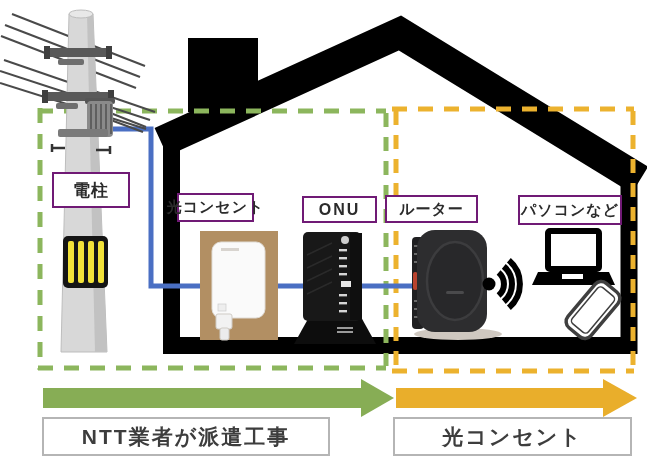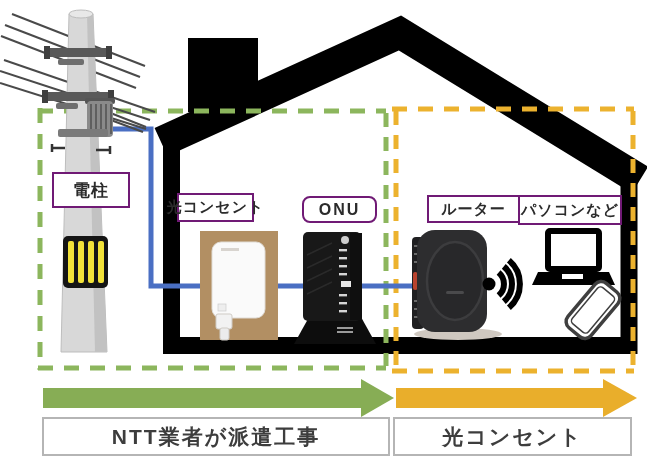--- a/index.html
+++ b/index.html
@@ -191,23 +191,23 @@
     <g>
       <rect x="396" y="388" width="207" height="20" fill="#e9ae2b"></rect>
       <polygon points="603,379 637,398 603,417" fill="#e9ae2b"></polygon>
     </g>
   </svg>
 
   <div class="label-box" style="left:52px;top:172px;width:78px;height:36px;font-size:17px;">電柱</div>
 
   <div class="label-box" style="left:177px;top:193px;width:77px;height:29px;font-size:15px;">光コンセント</div>
 
-  <div class="label-box" style="left:302px;top:196px;width:75px;height:27px;font-size:16px;letter-spacing:2px;border-radius:8px;">ONU</div>
-
-  <div class="label-box" style="left:427px;top:195px;width:93px;height:28px;font-size:15px;">ルーター</div>
+  <div class="label-box" style="left:302px;top:196px;width:75px;height:27px;font-size:16px;letter-spacing:2px;">ONU</div>
+
+  <div class="label-box" style="left:385px;top:195px;width:93px;height:28px;font-size:15px;">ルーター</div>
 
   <div class="label-box" style="left:518px;top:195px;width:104px;height:30px;font-size:15px;">パソコンなど</div>
 
-  <div class="caption-box" style="left:42px;top:417px;width:348px;height:39px;">NTT業者が派遣工事</div>
+  <div class="caption-box" style="left:42px;top:417px;width:288px;height:39px;">NTT業者が派遣工事</div>
 
   <div class="caption-box" style="left:393px;top:417px;width:239px;height:39px;">光コンセント</div>
 
 </div>
 
 </body></html>

